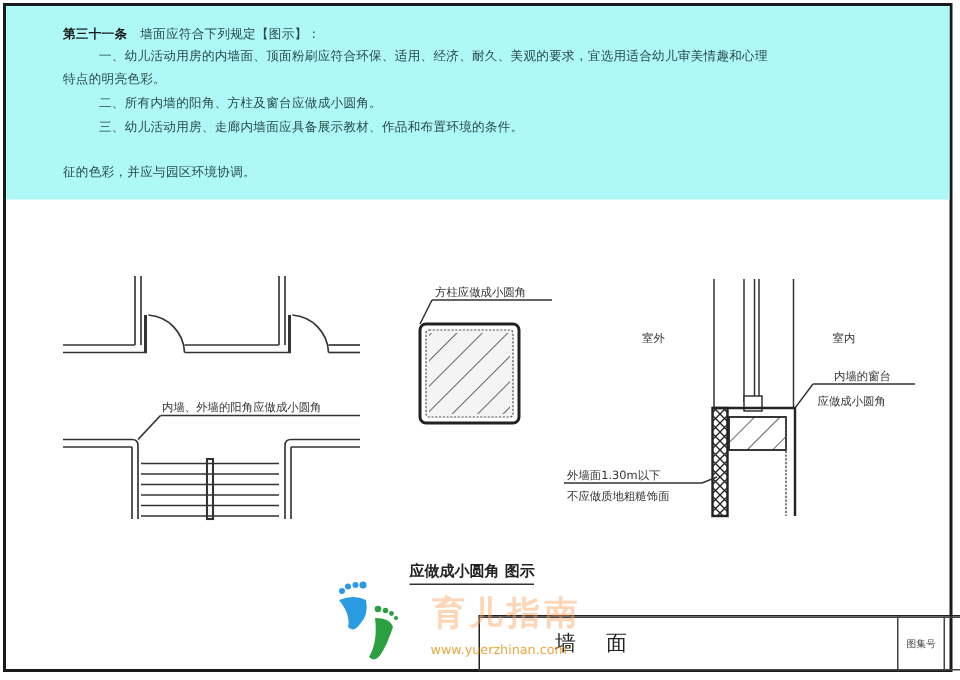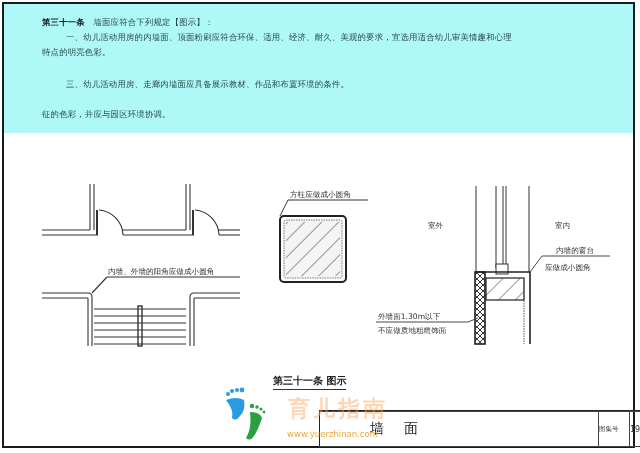--- a/index.html
+++ b/index.html
@@ -6,37 +6,38 @@
   body { width:640px; height:453px; position:relative; overflow:hidden; font-family:"DejaVu Sans", sans-serif; color:#222; }
   .frame { position:absolute; left:2px; top:2px; width:633px; height:446px; border:2px solid #1a1a1a; box-sizing:border-box; background:#fff; }
   .panel { position:absolute; left:0; top:0; width:629px; height:129px; background:#aef8f8; }
   .txt { position:absolute; font-size:8.4px; line-height:13px; color:#2a4a4a; white-space:nowrap; letter-spacing:0.2px; }
   .txt b { color:#1a1a1a; }
   .drawing { position:absolute; left:0; top:0; }
   .lbl { position:absolute; font-size:7.6px; color:#333; white-space:nowrap; }
   .caption { position:absolute; left:273px; top:374px; font-size:10px; font-weight:bold; color:#222; border-bottom:1.5px solid #333; padding-bottom:1px; }
   .tb { position:absolute; left:319px; top:410px; width:370px; height:36px; border-top:1.5px solid #222; }
   .tb table { border-collapse:collapse; width:100%; height:100%; }
-  .tb td { border:1px solid #444; font-size:6.5px; text-align:left; padding:0; color:#444; }
+  .tb td { border:1px solid #444; font-size:6.5px; text-align:center; padding:0; color:#444; }
   .tb .title { font-size:14px; color:#222; letter-spacing:20px; text-align:left; padding-left:50px; }
   .tb .num { font-size:8px; color:#333; }
   .watermark { position:absolute; left:222px; top:386px; }
   .wm-text { position:absolute; left:288px; top:394px; font-size:22px; font-weight:bold; color:rgba(255,165,90,0.45); letter-spacing:3px; }
   .wm-url { position:absolute; left:287px; top:429px; font-size:8.5px; color:rgba(230,150,30,0.85); }
 </style>
 </head>
 <body>
 
 <div class="frame">
   <div class="panel">
     <div class="txt" style="left:38px; top:12px;">
       <b>第三十一条</b>&nbsp;&nbsp;&nbsp;<span>墙面应符合下列规定【图示】：</span>
     </div>
     <div class="txt" style="left:62px; top:27px;">一、幼儿活动用房的内墙面、顶面粉刷应符合环保、适用、经济、耐久、美观的要求，宜选用适合幼儿审美情趣和心理</div>
     <div class="txt" style="left:38px; top:42px;">特点的明亮色彩。</div>
+    <div class="txt" style="left:62px; top:58px;">二、所有内墙的阳角、方柱及窗台应做成小圆角。</div>
     <div class="txt" style="left:62px; top:74px;">三、幼儿活动用房、走廊内墙面应具备展示教材、作品和布置环境的条件。</div>
     <div class="txt" style="left:38px; top:104px;">征的色彩，并应与园区环境协调。</div>
   </div>
 </div>
 
 <svg class="drawing" width="640" height="453">
   <defs>
     <pattern id="hatch" patternUnits="userSpaceOnUse" width="12" height="12" patternTransform="rotate(45)">
       <line x1="0" y1="0" x2="0" y2="12" stroke="#333" stroke-width="1"></line>
     </pattern>
@@ -111,21 +112,21 @@
 
 <div class="lbl" style="left:108px; top:267px;">内墙、外墙的阳角应做成小圆角</div>
 <div class="lbl" style="left:290px; top:190px;">方柱应做成小圆角</div>
 <div class="lbl" style="left:428px; top:221px;text-align:right;">室外</div>
 <div class="lbl" style="left:555px; top:221px;">室内</div>
 <div class="lbl" style="left:556px; top:246px;">内墙的窗台</div>
 <div class="lbl" style="left:545px; top:263px;">应做成小圆角</div>
 <div class="lbl" style="left:378px; top:312px;">外墙面1.30m以下</div>
 <div class="lbl" style="left:378px; top:326px;">不应做质地粗糙饰面</div>
 
-<div class="caption">第三十一条 图示</div>
+<div class="caption">应做成小圆角 图示</div>
 
 <div class="tb">
   <table>
     <tbody>
         <tr style="height:22px;">
       <td colspan="9" class="title" style="border-left:1.5px solid #222;">墙面</td>
       <td style="width:30px;">图集号</td>
       <td style="width:58px;" class="num">19J823</td>
     </tr>
   </tbody>

